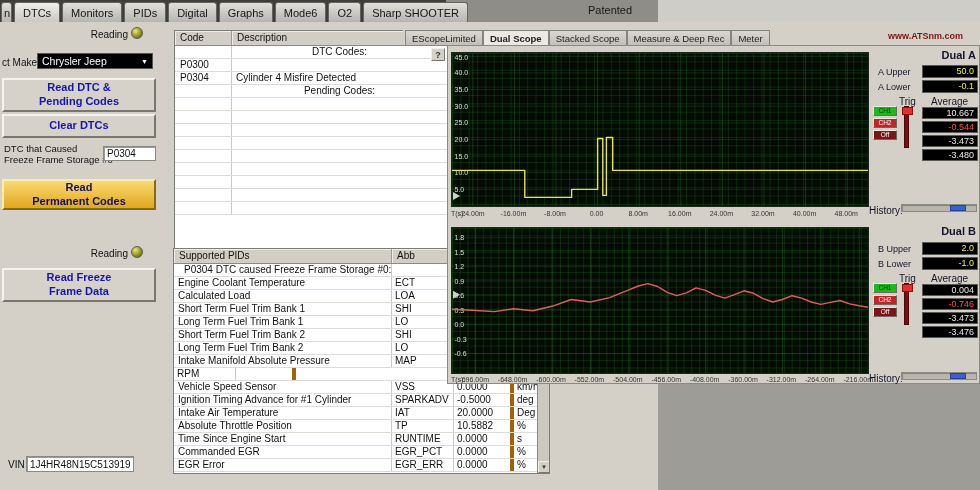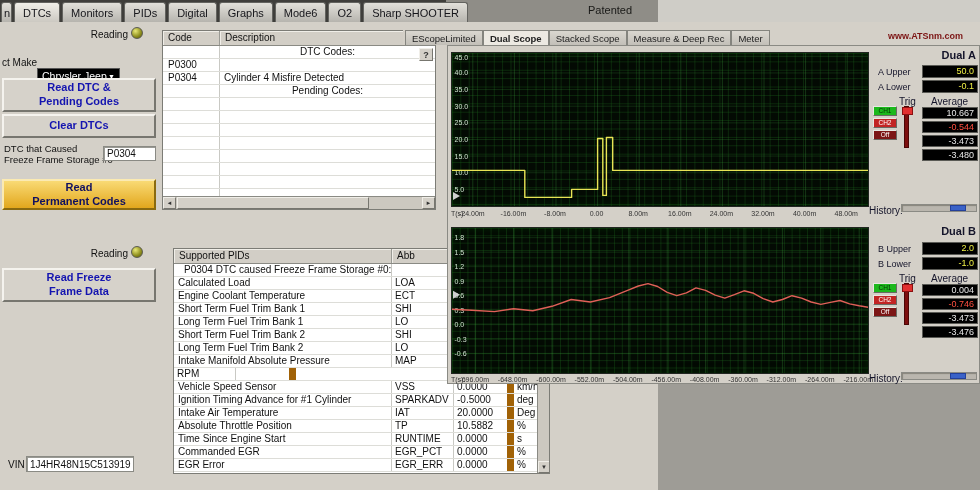--- a/index.html
+++ b/index.html
@@ -30,21 +30,21 @@
   .tbl{background:#fff;border:1px solid #7c7c76;overflow:hidden;z-index:5}
   .thead{display:flex;height:15px;line-height:14px;font-size:10px;background:#d2cec6;border-bottom:1px solid #8a8a84}
   .hcell{border-right:1px solid #9a9a94;padding-left:5px;box-shadow:inset 1px 1px 0 #f0eee8;white-space:nowrap;overflow:hidden}
   .trow{display:flex;height:13px;line-height:12px;font-size:10px;border-bottom:1px solid #ddddd8;white-space:nowrap}
   .c-code{width:57px;border-right:1px solid #c9c9c4;padding-left:5px;overflow:hidden}
   .c-desc{flex:1;padding-left:4px;overflow:hidden}
   .c-section{text-align:center;padding-left:0}
   .c-name{width:218px;border-right:1px solid #c9c9c4;padding-left:4px;overflow:hidden}
   .c-first{padding-left:10px}
   .c-abb{width:62px;border-right:1px solid #c9c9c4;padding-left:3px;overflow:hidden}
-  .c-val{width:60px;border-right:7px solid #a16207;padding-left:3px;overflow:hidden}
+  .c-val{width:60px;border-right:4px solid #a16207;padding-left:3px;overflow:hidden}
   .c-unit{flex:1;padding-left:3px;overflow:hidden}
   .hsb{position:absolute;left:0;right:0;bottom:0;height:13px;background:#ccc8c0;border-top:1px solid #8a8a84;display:flex}
   .vsb{position:absolute;top:0;right:0;bottom:0;width:12px;background:#ccc8c0;border-left:1px solid #8a8a84}
   .sb-btn{width:13px;height:12px;background:#d4d0c8;border:1px solid;border-color:#f0eee8 #77766f #77766f #f0eee8;font-size:6px;color:#333;display:flex;align-items:center;justify-content:center;flex:none}
   .sb-track{flex:1;position:relative}
   .sb-thumb{position:absolute;top:0;bottom:0;left:1px;width:78%;background:#d4d0c8;border:1px solid;border-color:#f0eee8 #77766f #77766f #f0eee8}
   .vthumb{position:absolute;left:0;right:0;top:13px;height:52px;background:#d4d0c8;border:1px solid;border-color:#f0eee8 #77766f #77766f #f0eee8}
   .helpbtn{width:14px;height:13px;background:#d4d0c8;border:1px solid;border-color:#f0eee8 #77766f #77766f #f0eee8;font-size:9px;font-weight:bold;color:#333;display:flex;align-items:center;justify-content:center;position:absolute}
   
   .scope-tabs{left:403px;top:29px;width:372px;height:16px;background:#d4d0c8;display:flex;align-items:flex-end;padding-left:2px;z-index:30}
@@ -95,21 +95,21 @@
     <div class="tab">Mode6</div>
     <div class="tab">O2</div>
     <div class="tab">Sharp SHOOTER</div>
   </div>
 <div class="abs patented">Patented</div>
 
 <div class="abs lbl" style="left:84px;top:29px;width:44px;text-align:right">Reading</div>
 <div class="abs led" style="left:131px;top:27px"></div>
 
 <div class="abs lbl" style="left:2px;top:57px">ct Make</div>
-<div class="abs make" style="left:37px;top:68px;width:83px;height:16px">
+<div class="abs make" style="left:37px;top:53px;width:116px;height:16px">
   <span>Chrysler Jeep</span>
   <span class="dd-arrow">▼</span>
 </div>
 
 <div class="abs btn3d" style="left:2px;top:78px;width:154px;height:34px">
   <div>
     <div>Read DTC &amp;</div>
     <div>Pending Codes</div>
   </div>
 </div>
@@ -134,21 +134,21 @@
 <div class="abs btn3d" style="left:2px;top:268px;width:154px;height:34px">
   <div>
     <div>Read Freeze</div>
     <div>Frame Data</div>
   </div>
 </div>
 
 <div class="abs lbl" style="left:8px;top:459px">VIN</div>
 <div class="abs inset" style="left:26px;top:456px;width:108px;height:16px;line-height:15px">1J4HR48N15C513919</div>
 
-<div class="abs tbl" style="left:162px;top:30px;width:274px;height:180px">
+<div class="abs tbl" style="left:174px;top:30px;width:274px;height:232px">
   <div class="thead">
     <span class="hcell" style="width:57px">Code</span>
     <span class="hcell" style="flex:1">Description</span>
   </div>
   <div id="dtc-body">
       <div class="trow">
         <span class="c-code"></span>
         <span class="c-desc c-section">DTC Codes:</span>
       </div>
       <div class="trow">
@@ -216,28 +216,28 @@
     <span class="hcell" style="flex:1"></span>
   </div>
   <div id="pid-body">
       <div class="trow">
         <span class="c-name c-first">P0304 DTC caused Freeze Frame Storage #0:</span>
         <span class="c-abb"></span>
         <span class="c-val"></span>
         <span class="c-unit"></span>
       </div>
       <div class="trow">
+        <span class="c-name">Engine Coolant Temperature</span>
+        <span class="c-abb">ECT</span>
+        <span class="c-val"></span>
+        <span class="c-unit"></span>
+      </div>
+      <div class="trow">
         <span class="c-name">Calculated Load</span>
         <span class="c-abb">LOA</span>
-        <span class="c-val"></span>
-        <span class="c-unit"></span>
-      </div>
-      <div class="trow">
-        <span class="c-name">Engine Coolant Temperature</span>
-        <span class="c-abb">ECT</span>
         <span class="c-val"></span>
         <span class="c-unit"></span>
       </div>
       <div class="trow">
         <span class="c-name">Short Term Fuel Trim Bank 1</span>
         <span class="c-abb">SHI</span>
         <span class="c-val"></span>
         <span class="c-unit"></span>
       </div>
       <div class="trow">

